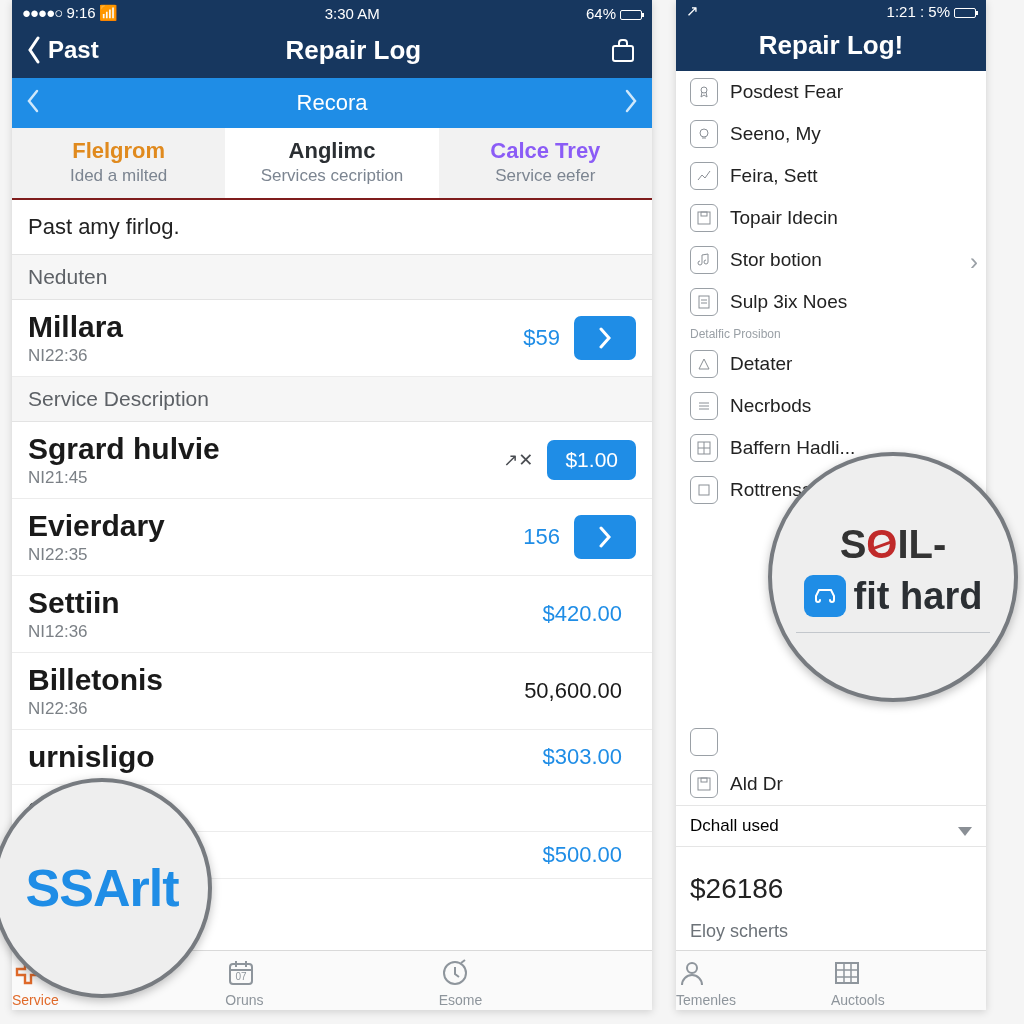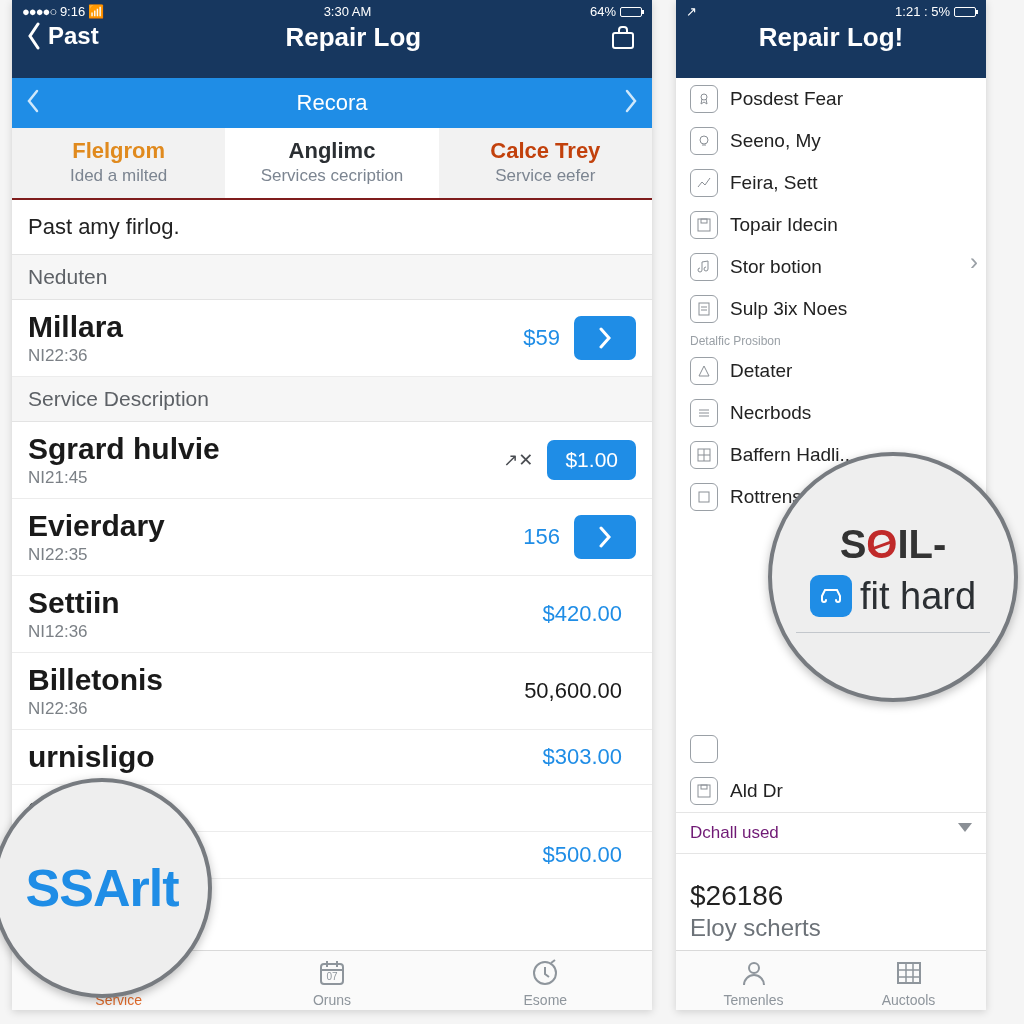--- a/index.html
+++ b/index.html
@@ -27,24 +27,24 @@
   }
   .phone-left { width: 640px; height: 1010px; }
   .phone-right { width: 310px; height: 1010px; }
 
   
   .status {
     background: #17375f;
     color: #fff;
     display: flex;
     justify-content: space-between;
-    align-items: center;
+    align-items: flex-end;
     height: 22px;
     padding: 0 10px;
-    font-size: 13px;
+    font-size: 15px;
   }
   .status .mid { flex: 1; text-align: center; }
   .status .sigdots { letter-spacing: -1px; }
   .status-right { text-align: right; }
   .batt {
     display: inline-block;
     width: 22px; height: 10px;
     border: 1px solid #fff;
     border-radius: 2px;
     margin-left: 4px;
@@ -58,21 +58,21 @@
     width: 2px; height: 4px;
     background: #fff;
   }
   .batt .fill { background: #fff; height: 100%; width: 60%; }
 
   
   .nav {
     background: #17375f;
     color: #fff;
     display: flex;
-    align-items: flex-start;
+    align-items: center;
     height: 56px;
     padding: 0 14px;
   }
   .nav .back-wrap { display: flex; align-items: center; gap: 6px; font-size: 24px; font-weight: 600; cursor: pointer; }
   .nav .back-wrap svg { width: 16px; height: 28px; }
   .nav .title { flex: 1; text-align: center; font-size: 26px; font-weight: 600; }
   .nav .right-ico { width: 30px; height: 30px; cursor: pointer; }
 
   
   .subbar {
@@ -96,21 +96,21 @@
   .tab {
     flex: 1;
     text-align: center;
     padding: 10px 6px 12px;
     cursor: pointer;
   }
   .tab.active { background: #fff; }
   .tab .t1 { font-size: 22px; font-weight: 600; }
   .tab .t2 { font-size: 17px; color: #7c8591; margin-top: 2px; }
   .tab.orange .t1 { color: #e08a1e; }
-  .tab.blue .t1 { color: #c2410c; }
+  .tab.blue .t1 { color: #8b5cf6; }
   .tab.dark .t1 { color: #2b2f33; }
 
   .listheader {
     padding: 14px 16px;
     font-size: 22px;
     color: #222;
     border-bottom: 1px solid #e3e3e3;
     background: #fff;
   }
   .section {
@@ -158,21 +158,20 @@
     margin-top: auto;
     border-top: 1px solid #d9d9d9;
     display: flex;
     background: #fafafa;
     padding: 6px 0 2px;
   }
   .tabitem {
     flex: 1;
     display: flex;
     flex-direction: column;
-    align-items: center;
     gap: 3px;
     color: #8e959c;
     font-size: 14px;
     cursor: pointer;
   }
   .tabitem.active { color: #e06a2a; }
   .tabitem svg { width: 32px; height: 32px; }
 
   
   .r-list { background: #fff; }
@@ -198,33 +197,33 @@
   .r-chevron {
     position: absolute;
     right: 8px;
     top: 248px;
     color: #9aa0a6;
     font-size: 24px;
   }
   .r-dropdown {
     display: flex;
     justify-content: space-between;
-    align-items: flex-start;
+    align-items: flex-end;
     padding: 10px 14px;
     font-size: 17px;
-    color: #701a75;
+    color: #000000;
     border-top: 1px solid #e5e5e5;
     border-bottom: 1px solid #e5e5e5;
     cursor: pointer;
   }
   .r-summary {
     padding: 26px 14px 8px;
   }
   .r-summary .amt { font-size: 28px; color: #222; }
-  .r-summary .lbl { font-size: 24px; color: #6c7278; margin-top: 2px; }
+  .r-summary .lbl { font-size: 18px; color: #6c7278; margin-top: 16px; }
 
   
   .mag {
     position: absolute;
     border-radius: 50%;
     background: #eeeeee;
     border: 4px solid #777b80;
     box-shadow: 0 3px 10px rgba(0,0,0,0.25);
     display: flex;
     flex-direction: column;
@@ -243,21 +242,21 @@
   .mag-right {
     width: 250px; height: 250px;
     right: 6px; top: 452px;
   }
   .mag-right .line1 { font-size: 40px; font-weight: 600; color: #333; }
   .mag-right .x { color: #c02a2a; position: relative; }
   .mag-right .x::after {
     content: ""; position: absolute; left: 2px; right: 2px; top: 50%;
     border-top: 3px solid #c02a2a; transform: rotate(-20deg);
   }
-  .mag-right .line2 { display: flex; align-items: center; gap: 8px; margin-top: 8px; }
+  .mag-right .line2 { display: flex; align-items: center; gap: 8px; margin-top: 8px; font-weight: bold; }
   .mag-right .bicon {
     width: 42px; height: 42px; background: #1f8de6; border-radius: 9px;
     display: flex; align-items: center; justify-content: center;
   }
   .mag-right .bicon svg { width: 26px; height: 26px; stroke: #fff; fill: none; }
   .mag-right .ltxt { font-size: 38px; color: #2b2f33; }
   .mag-right .hr { width: 80%; border-top: 1.5px solid #c3c7cc; margin-top: 14px; }
 
   .triangle-down {
     width: 0; height: 0;

